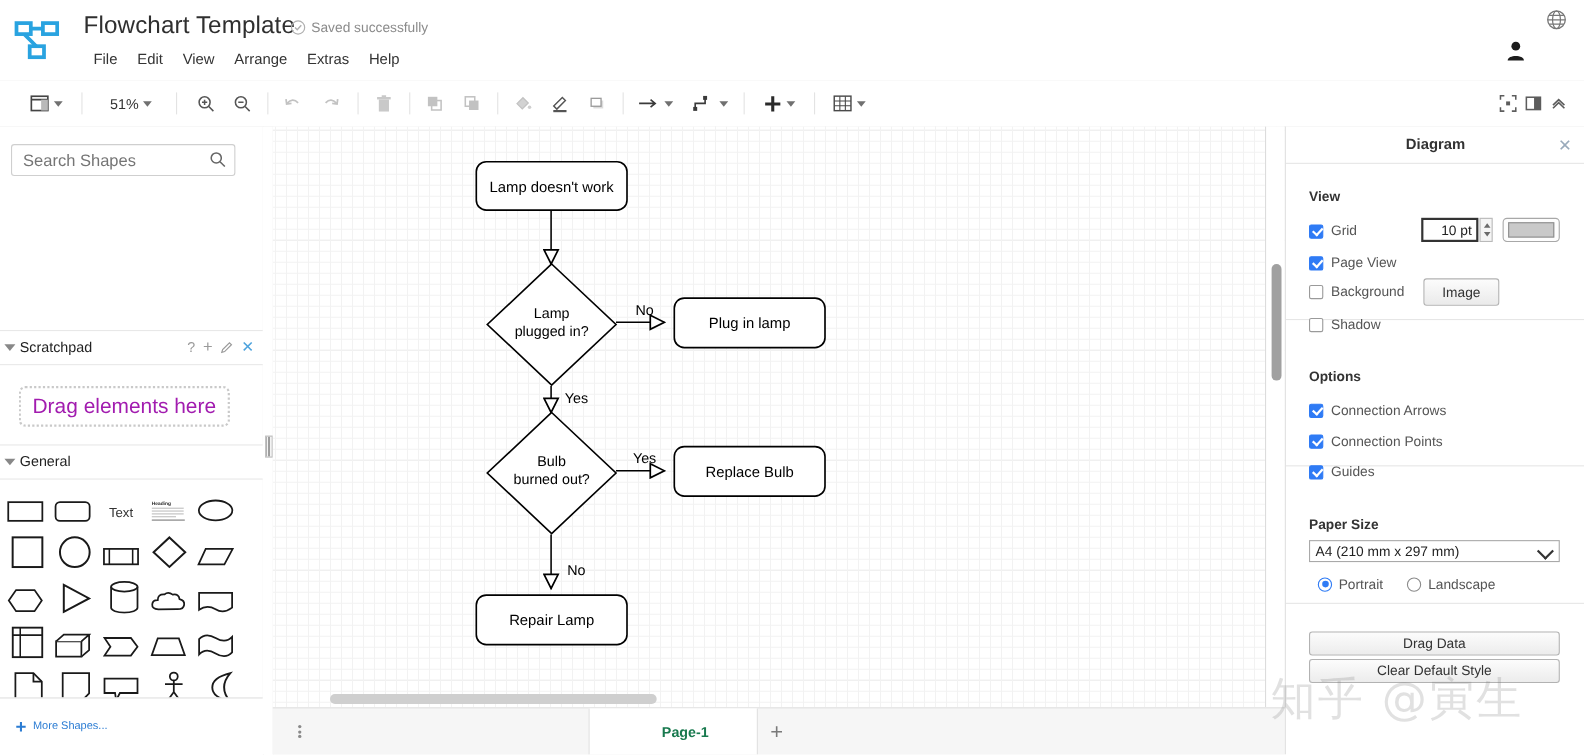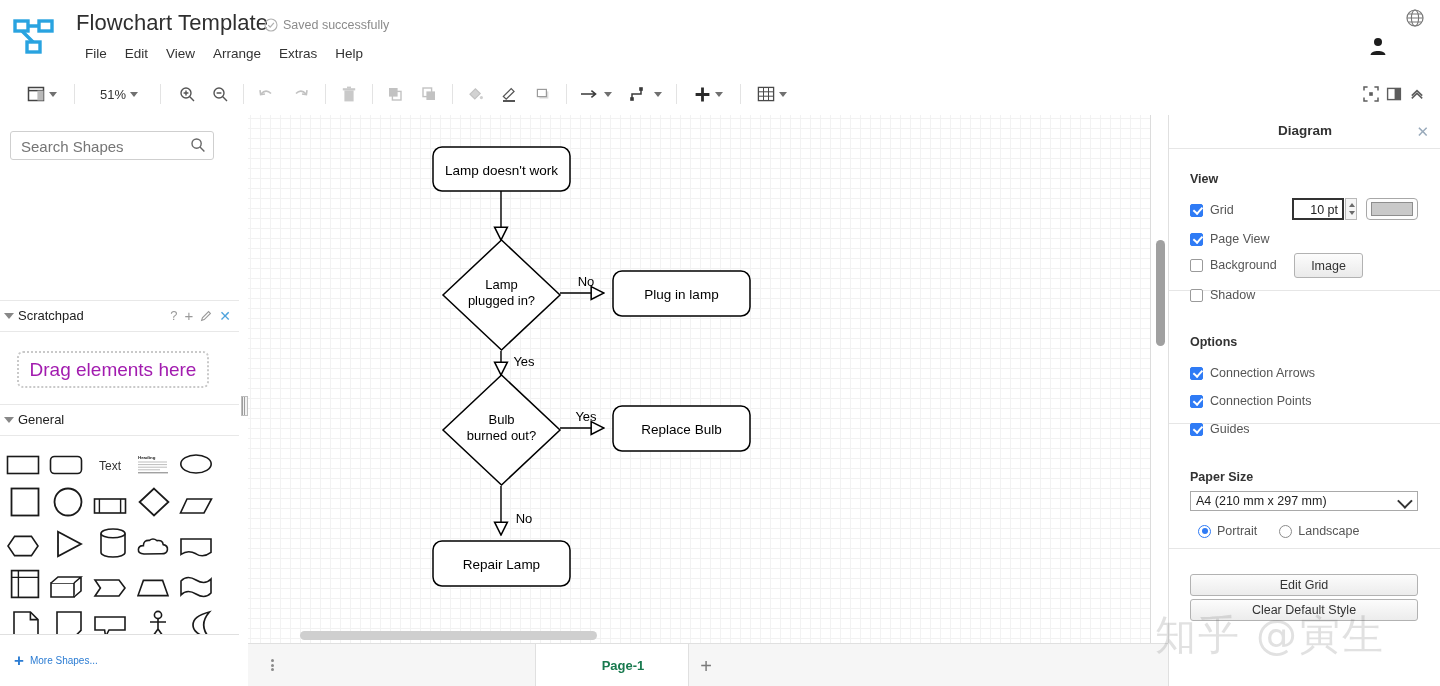--- a/index.html
+++ b/index.html
@@ -667,21 +667,21 @@
   </div>
 
   <div class="radio-row">
     <span class="rdo on"></span>
     <span class="rdo-lbl">Portrait</span>
     <span class="rdo"></span>
     <span class="rdo-lbl">Landscape</span>
   </div>
 
   <div class="big-btn" style="top:574px;">
-    <span>Edit Grid</span>
+    <span>Drag Data</span>
   </div>
   <div class="big-btn" style="top:599px;">
     <span>Clear Default Style</span>
   </div>
 
   <div class="watermark">知乎 @寅生</div>
 
 </div>
 
 </body></html>

